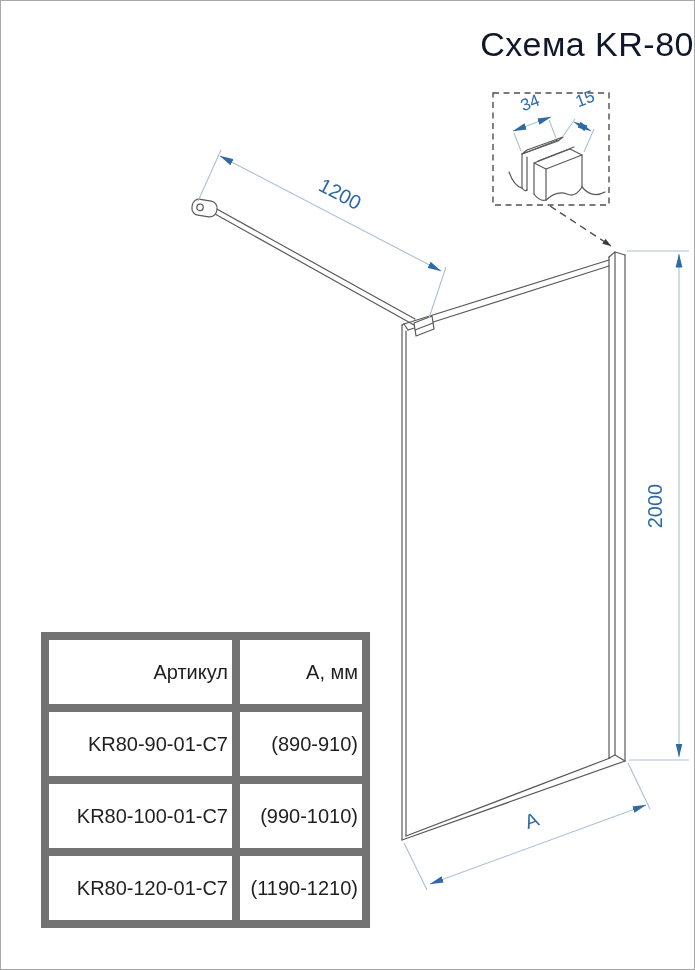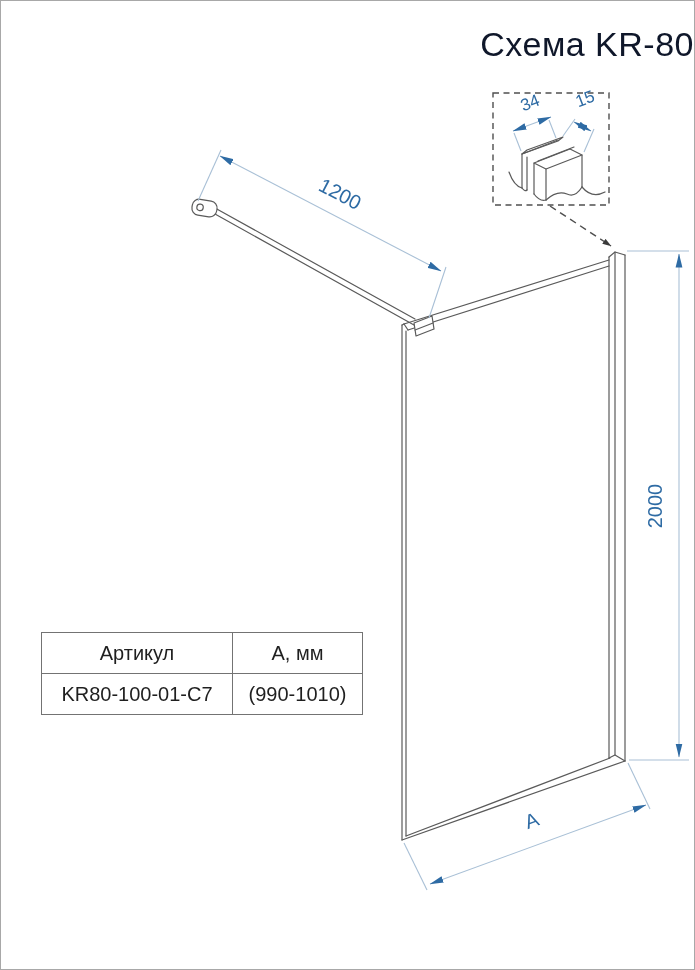--- a/index.html
+++ b/index.html
@@ -47,26 +47,26 @@
     position:absolute;
     left:40px;
     top:631px;
     border-collapse:collapse;
     table-layout:fixed;
     width:321px;
     color:#1f1f1f;
     font-size:20px;
   }
   .spec-table td, .spec-table th {
-    border:1px solid #737373;
+    border:8px solid #737373;
     height:40px;
-    text-align:center;
+    text-align:right;
     vertical-align:middle;
     font-weight:400;
-    padding:0 4px;
+    padding:12px 4px;
   }
   .spec-table .col-article { width:191px; }
   .spec-table .col-size    { width:130px; }
 </style>
 </head>
 <body>
 
 <div class="page">
 
   <h1 class="title">Схема KR-80</h1>
@@ -186,19 +186,27 @@
         <col class="col-size">
       </colgroup>
     <thead>
       <tr>
         <th>Артикул</th>
         <th>А, мм</th>
       </tr>
     </thead>
     <tbody>
       <tr>
+        <td>KR80-90-01-C7</td>
+        <td>(890-910)</td>
+      </tr>
+      <tr>
         <td>KR80-100-01-C7</td>
         <td>(990-1010)</td>
       </tr>
+      <tr>
+        <td>KR80-120-01-C7</td>
+        <td>(1190-1210)</td>
+      </tr>
     </tbody>
   </table>
 
 </div>
 
 </body></html>

